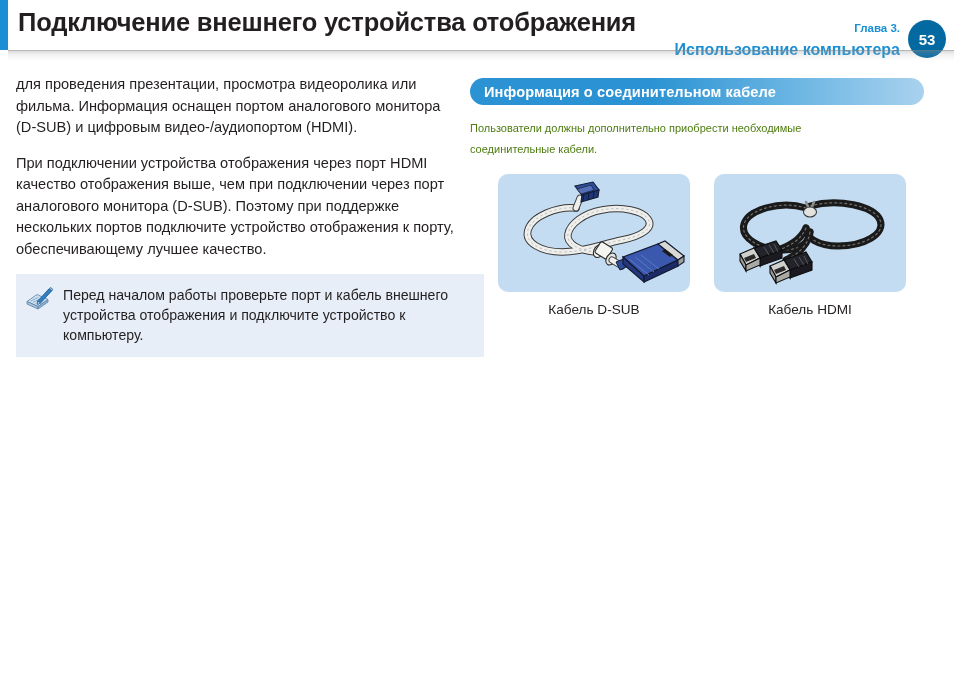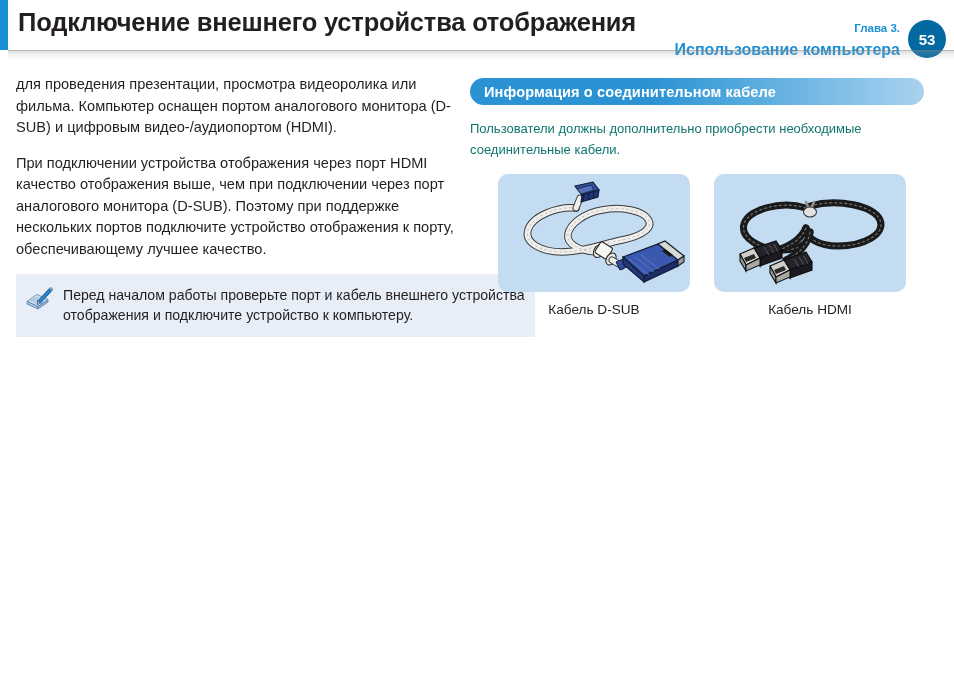--- a/index.html
+++ b/index.html
@@ -123,21 +123,21 @@
     font-size: 14.6px;
     line-height: 21.5px;
     color: #231f20;
     margin: 0 0 14px 0;
     max-width: 440px;
   }
 
   
   .note-box {
     background: #e7eef7;
-    width: 519px;
+    width: 468px;
     box-sizing: border-box;
     padding: 11px 10px 12px 9px;
     display: flex;
     gap: 8px;
     align-items: flex-start;
     margin-top: 6px;
   }
   .note-icon {
     flex: 0 0 auto;
     width: 30px;
@@ -162,23 +162,23 @@
     width: 454px;
     margin-bottom: 13px;
   }
   .section-bar-label {
     color: #ffffff;
     font-size: 14.6px;
     font-weight: bold;
     letter-spacing: 0.1px;
   }
   .section-intro {
-    font-size: 13px;
+    font-size: 11px;
     line-height: 21px;
-    color: #0f766e;
+    color: #4d7c0f;
     margin: 0 0 14px 0;
     max-width: 400px;
   }
 
   
   .figures {
     display: flex;
     gap: 24px;
     padding-left: 28px;
   }
@@ -220,21 +220,21 @@
     </div>
     <div class="page-badge">53</div>
   </div>
 </div>
 <div class="header-shadow"></div>
 
 <div class="content">
 
   <div class="col-left">
 
-    <p class="para">для проведения презентации, просмотра видеоролика или фильма. Компьютер оснащен портом аналогового монитора (D-SUB) и цифровым видео-/аудиопортом (HDMI).</p>
+    <p class="para">для проведения презентации, просмотра видеоролика или фильма. Информация оснащен портом аналогового монитора (D-SUB) и цифровым видео-/аудиопортом (HDMI).</p>
 
     <p class="para">При подключении устройства отображения через порт HDMI качество отображения выше, чем при подключении через порт аналогового монитора (D-SUB). Поэтому при поддержке нескольких портов подключите устройство отображения к порту, обеспечивающему лучшее качество.</p>
 
     <div class="note-box">
       <span class="note-icon">
         <svg viewBox="0 0 30 26" width="30" height="26" xmlns="http://www.w3.org/2000/svg">
 
           <g>
             <polygon points="2,14.5 12,7.5 23,12.5 13,19.5" fill="#cfe3f3" stroke="#5b7fa6" stroke-width="0.8"></polygon>
             <polygon points="2,14.5 13,19.5 13,22 2,17" fill="#a9c6e0" stroke="#5b7fa6" stroke-width="0.8"></polygon>

